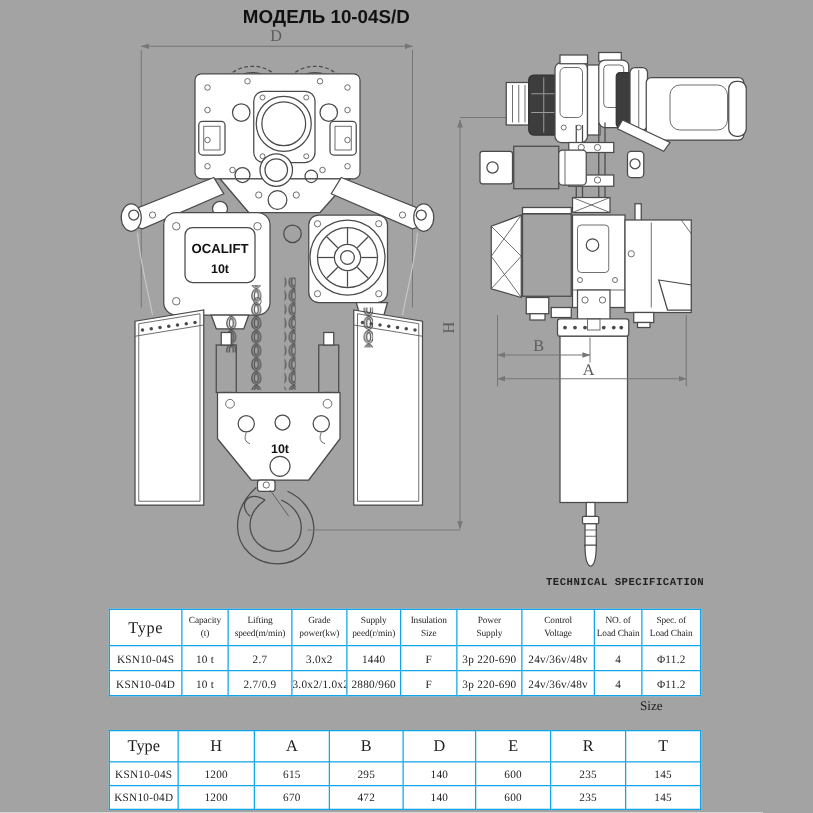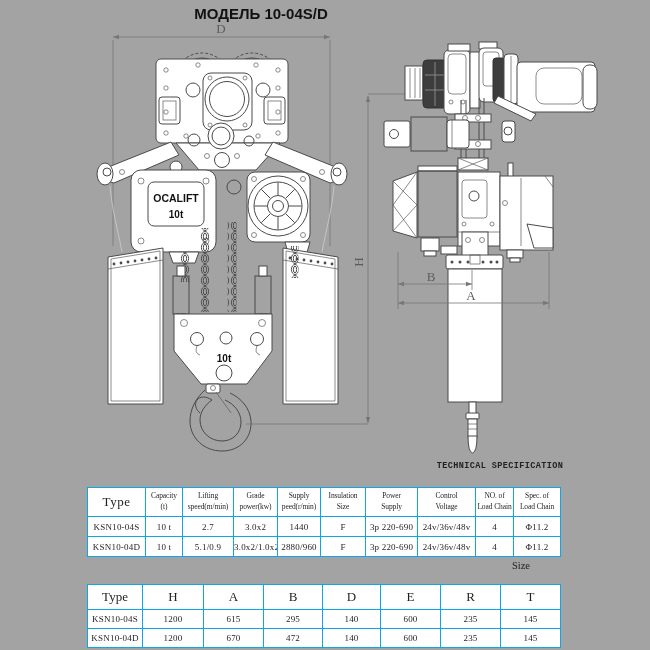--- a/index.html
+++ b/index.html
@@ -405,21 +405,21 @@
       <td class="c">1440</td>
       <td class="c">F</td>
       <td class="c">3p 220-690</td>
       <td class="c">24v/36v/48v</td>
       <td class="c">4</td>
       <td class="c">Φ11.2</td>
     </tr>
     <tr class="dr">
       <td class="c">KSN10-04D</td>
       <td class="c">10 t</td>
-      <td class="c">5.1/0.9</td>
+      <td class="c">2.7/0.9</td>
       <td class="c">3.0x2/1.0x2</td>
       <td class="c">2880/960</td>
       <td class="c">F</td>
       <td class="c">3p 220-690</td>
       <td class="c">24v/36v/48v</td>
       <td class="c">4</td>
       <td class="c">Φ11.2</td>
     </tr>
   </tbody>
     </table>

